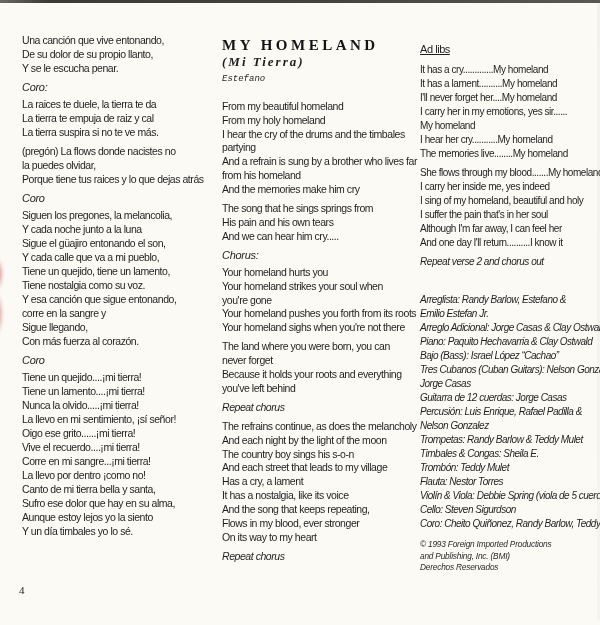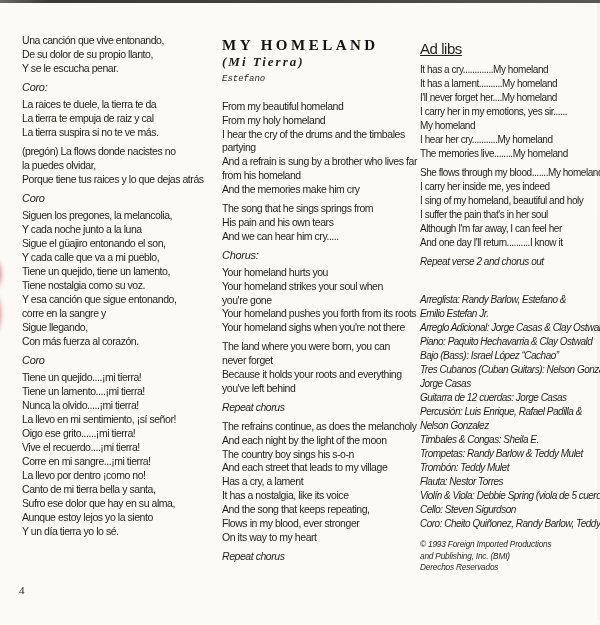--- a/index.html
+++ b/index.html
@@ -56,21 +56,21 @@
   }
   .song-subtitle{
     font-family:"Liberation Serif", serif;font-weight:bold;font-style:italic;
     font-size:13px;letter-spacing:2px;margin-top:2px;
   }
   .song-author{
     font-family:Liberation Mono, monospace;font-style:italic;
     font-size:9px;margin:4px 0 13px 0;letter-spacing:0;
   }
   .adlibs-head{
-    text-decoration:underline;font-size:15px;margin:0 0 7px 0;
+    text-decoration:underline;font-size:11px;margin:0 0 7px 0;
   }
   .repeat-note{font-style:italic;margin:1px 0 5px 0;}
   .credits{font-style:italic;margin-top:24px;letter-spacing:-0.5px;}
   .copyright{
     font-style:italic;font-size:8.3px;line-height:11.5px;
     margin-top:8px;letter-spacing:-0.2px;color:#2a2a2a;
   }
   .page-num{
     position:absolute;left:19px;top:584px;
     font-family:"Liberation Serif", serif;font-size:11px;color:#222;
@@ -119,21 +119,21 @@
       <div class="line">Tiene un lamento....¡mi tierra!</div>
       <div class="line">Nunca la olvido.....¡mi tierra!</div>
       <div class="line">La llevo en mi sentimiento, ¡sí señor!</div>
       <div class="line">Oigo ese grito......¡mi tierra!</div>
       <div class="line">Vive el recuerdo....¡mi tierra!</div>
       <div class="line">Corre en mi sangre...¡mi tierra!</div>
       <div class="line">La llevo por dentro ¡como no!</div>
       <div class="line">Canto de mi tierra bella y santa,</div>
       <div class="line">Sufro ese dolor que hay en su alma,</div>
       <div class="line">Aunque estoy lejos yo la siento</div>
-      <div class="line">Y un día tierra yo lo sé.</div>
+      <div class="line">Y un día timbales yo lo sé.</div>
     </div>
 </div>
 
 <div class="col col-mid">
   <div class="song-title">MY HOMELAND</div>
   <div class="song-subtitle">(Mi Tierra)</div>
   <div class="song-author">Estefano</div>
   <div class="block">
       <div class="line">From my beautiful homeland</div>
       <div class="line">From my holy homeland</div>
@@ -201,22 +201,22 @@
       <div class="line">Arreglista: Randy Barlow, Estefano &amp;</div>
       <div class="line">Emilio Estefan Jr.</div>
       <div class="line">Arreglo Adicional: Jorge Casas &amp; Clay Ostwald</div>
       <div class="line">Piano: Paquito Hechavarria &amp; Clay Ostwald</div>
       <div class="line">Bajo (Bass): Israel López “Cachao”</div>
       <div class="line">Tres Cubanos (Cuban Guitars): Nelson Gonzalez &amp;</div>
       <div class="line">Jorge Casas</div>
       <div class="line">Guitarra de 12 cuerdas: Jorge Casas</div>
       <div class="line">Percusión: Luis Enrique, Rafael Padilla &amp;</div>
       <div class="line">Nelson Gonzalez</div>
+      <div class="line">Trompetas: Randy Barlow &amp; Teddy Mulet</div>
       <div class="line">Timbales &amp; Congas: Sheila E.</div>
-      <div class="line">Trompetas: Randy Barlow &amp; Teddy Mulet</div>
       <div class="line">Trombón: Teddy Mulet</div>
       <div class="line">Flauta: Nestor Torres</div>
       <div class="line">Violín &amp; Viola: Debbie Spring (viola de 5 cuerdas)</div>
       <div class="line">Cello: Steven Sigurdson</div>
       <div class="line">Coro: Cheito Quiñonez, Randy Barlow, Teddy Mulet</div>
     </div>
   <div class="copyright">
       <div class="line">© 1993 Foreign Imported Productions</div>
       <div class="line">and Publishing, Inc. (BMI)</div>
       <div class="line">Derechos Reservados</div>

